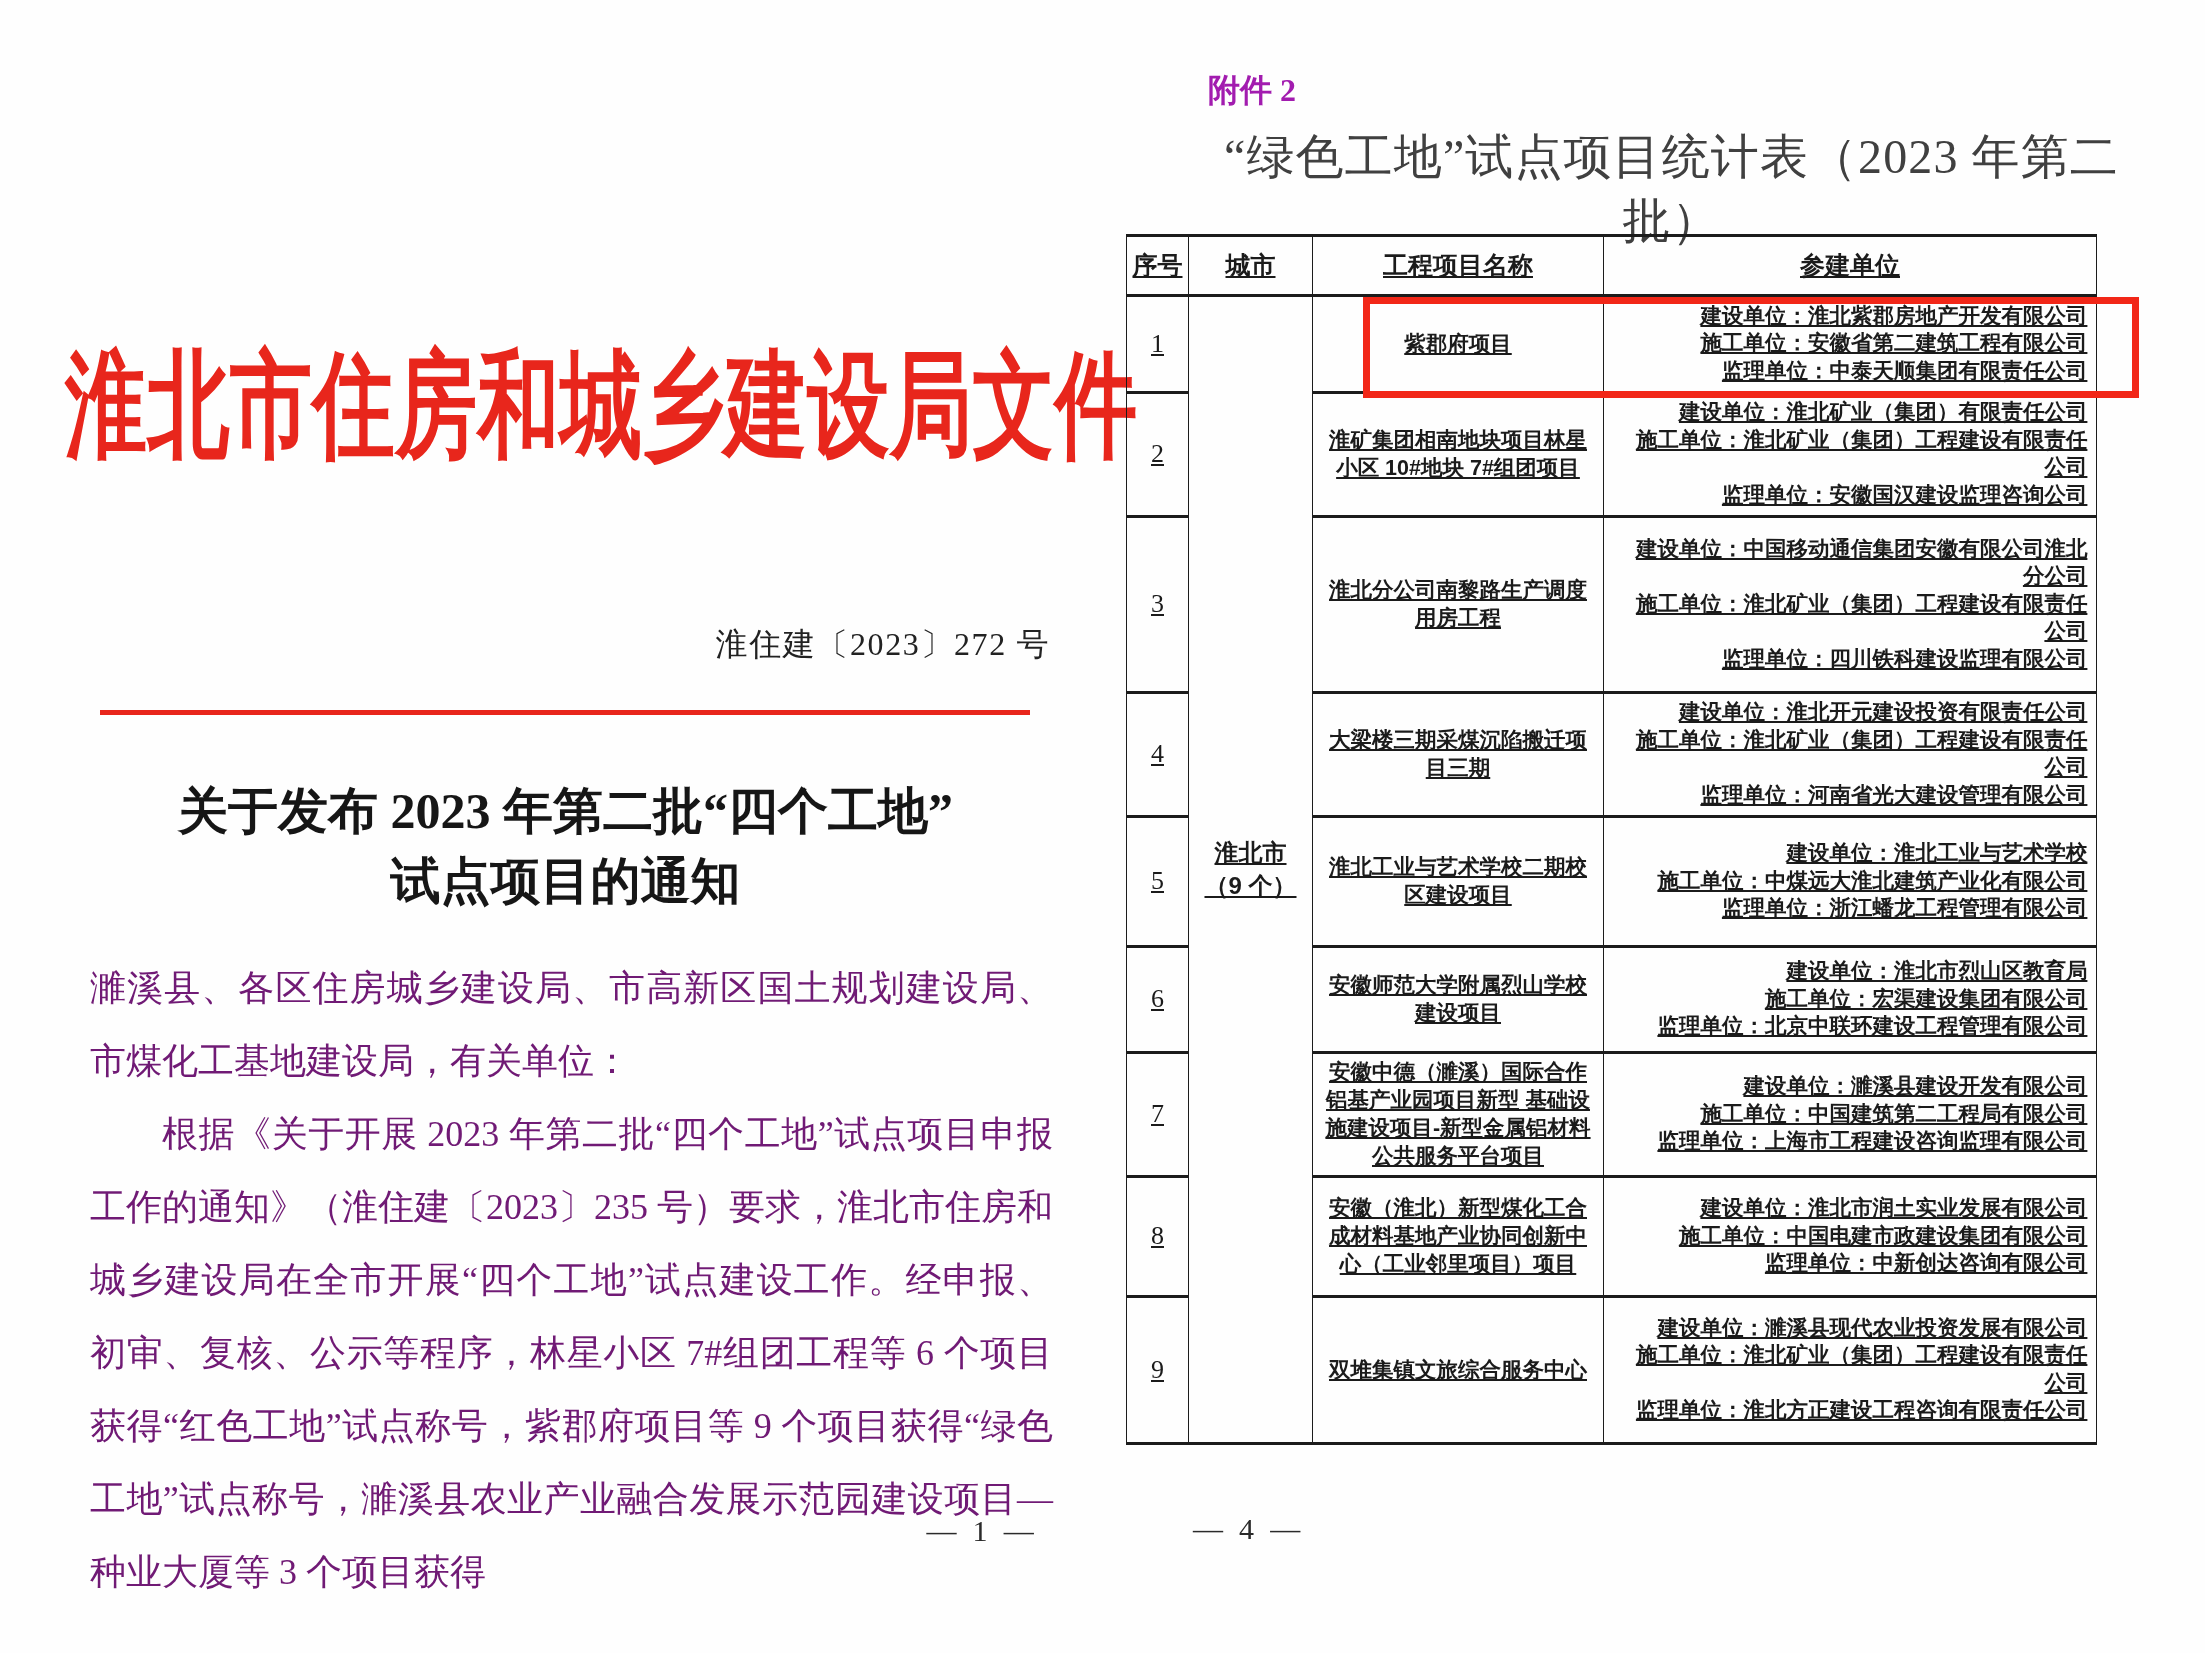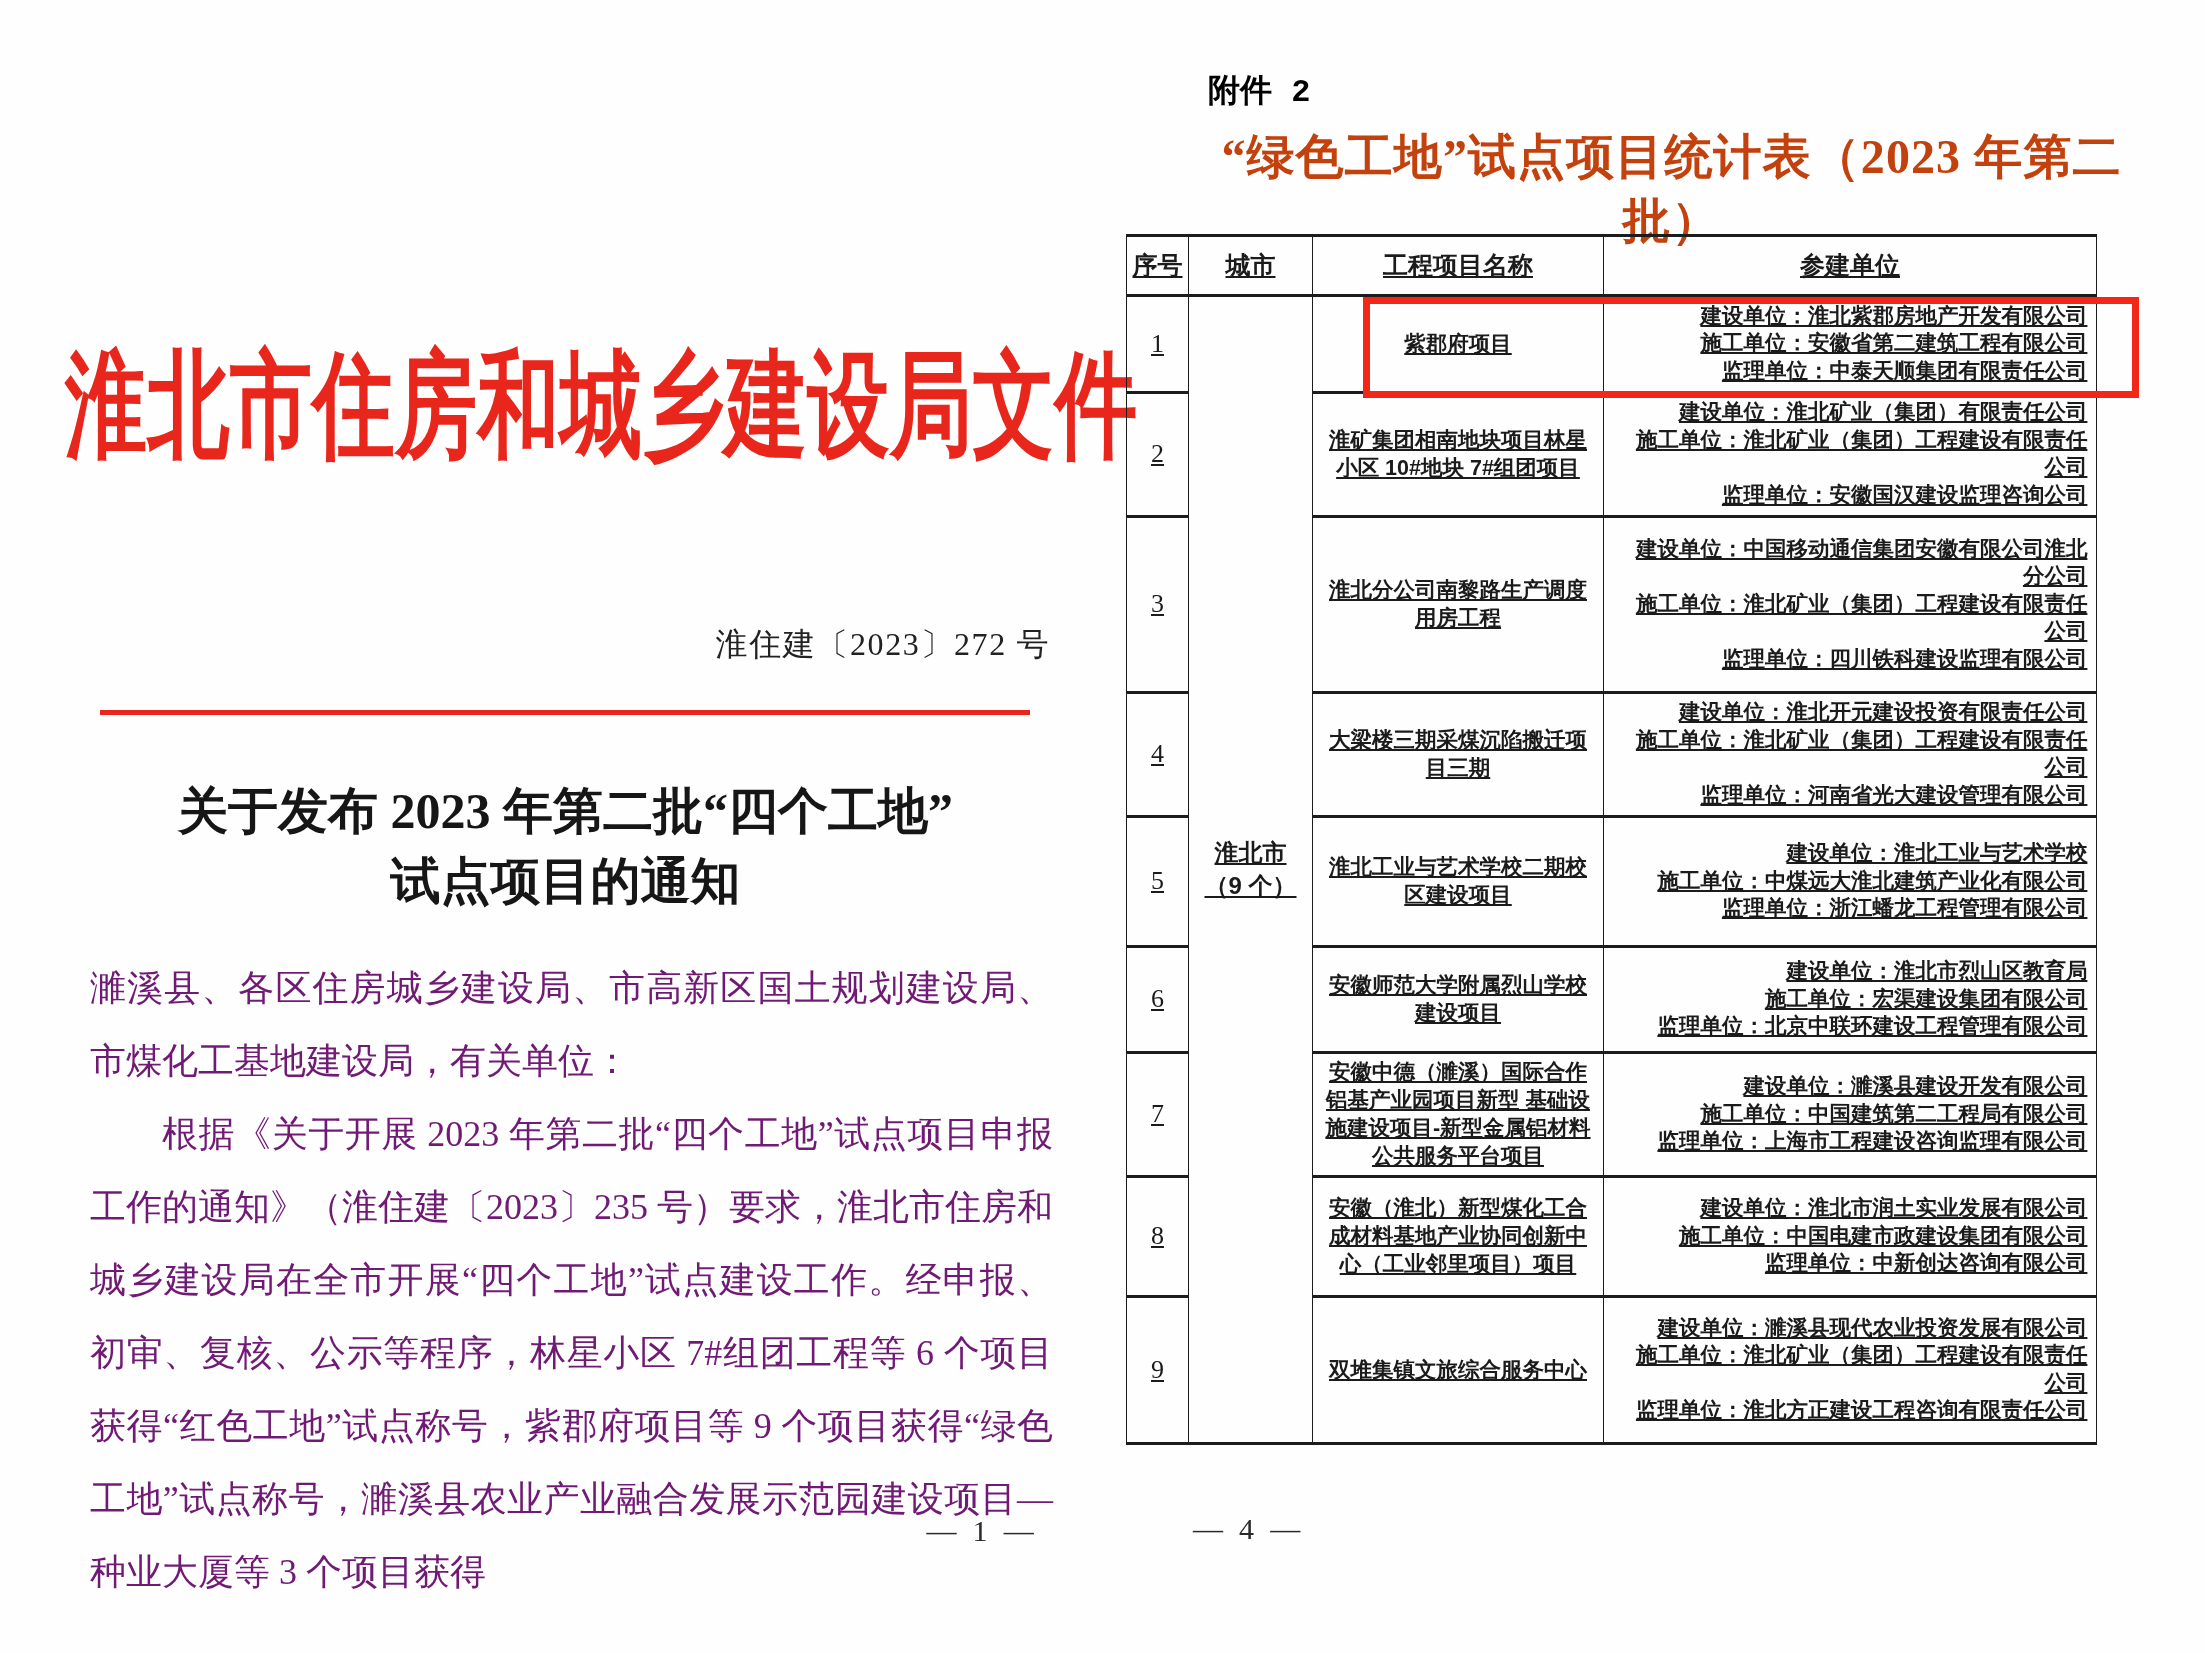--- a/index.html
+++ b/index.html
@@ -17,24 +17,24 @@
   .ntitle{position:absolute;left:81px;top:776px;width:969px;text-align:center;
           font-weight:700;font-size:50px;line-height:70px;color:#161616;}
   .nbody{position:absolute;left:90px;top:952px;width:963px;
          font-size:36px;line-height:73px;text-align:justify;color:#701a75;}
   .nbody p{margin:0;}
   .nbody .p2{text-indent:2em;}
   .pagenum-left{position:absolute;left:81px;top:1514px;width:957px;text-align:right;
           font-size:30px;letter-spacing:4.3px;color:#2a2a2a;}
 
   
-  .attach{position:absolute;left:1208px;top:69px;font-family:Liberation Mono, monospace;
-          font-weight:700;font-size:32px;color:#000000;}
+  .attach{position:absolute;left:1208px;top:69px;font-family:Liberation Serif, serif;
+          font-weight:700;font-size:32px;color:#a21caf;}
   .ttitle{position:absolute;left:1187px;top:125px;width:969px;text-align:center;
-          font-weight:700;font-size:48px;letter-spacing:1.1px;color:#c2410c;}
+          font-weight:400;font-size:48px;letter-spacing:1.1px;color:#404040;}
   .ptable{position:absolute;left:1126px;top:234px;width:969px;border-collapse:collapse;
           table-layout:fixed;font-family:"Liberation Sans", sans-serif;color:#1b1b1b;text-decoration:underline;}
   .ptable th,.ptable td{border:1.6px solid #1c1c1c;border-top-width:3.2px;border-bottom-width:3.2px;
           vertical-align:middle;overflow:hidden;}
   .ptable th{font-weight:700;font-size:25px;text-align:center;}
   td.no{font-family:"Liberation Serif", serif;font-weight:400;font-size:26px;text-align:center;}
   td.city{font-weight:700;font-size:24px;text-align:center;line-height:33px;}
   td.proj{font-weight:700;font-size:21.5px;text-align:center;line-height:28px;padding:3.2px 10.8px;}
   td.units{font-weight:700;font-size:21.5px;text-align:right;line-height:27.5px;padding:5.4px 8.6px 5.4px 12px;}
   td.units div{margin:0;}

